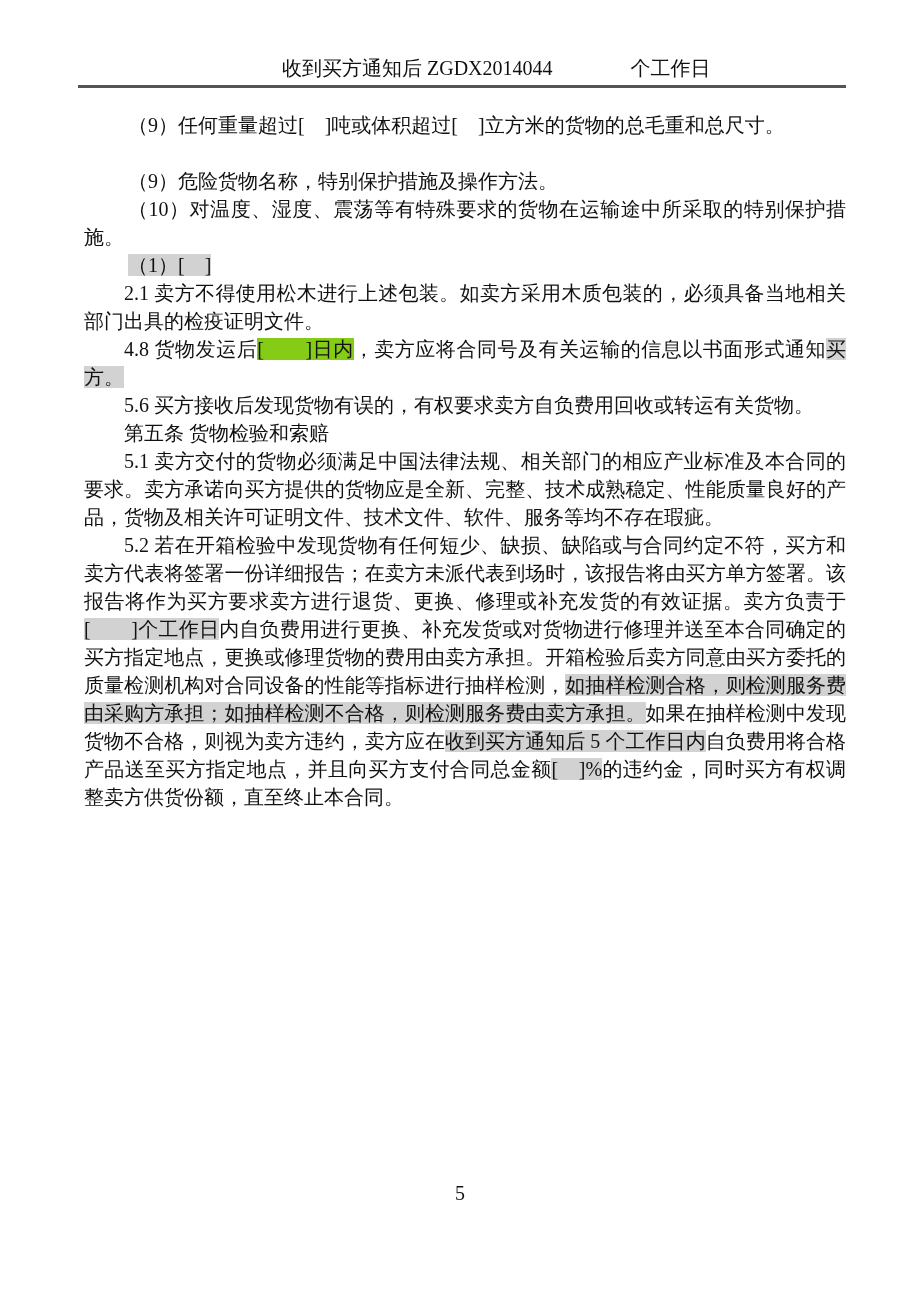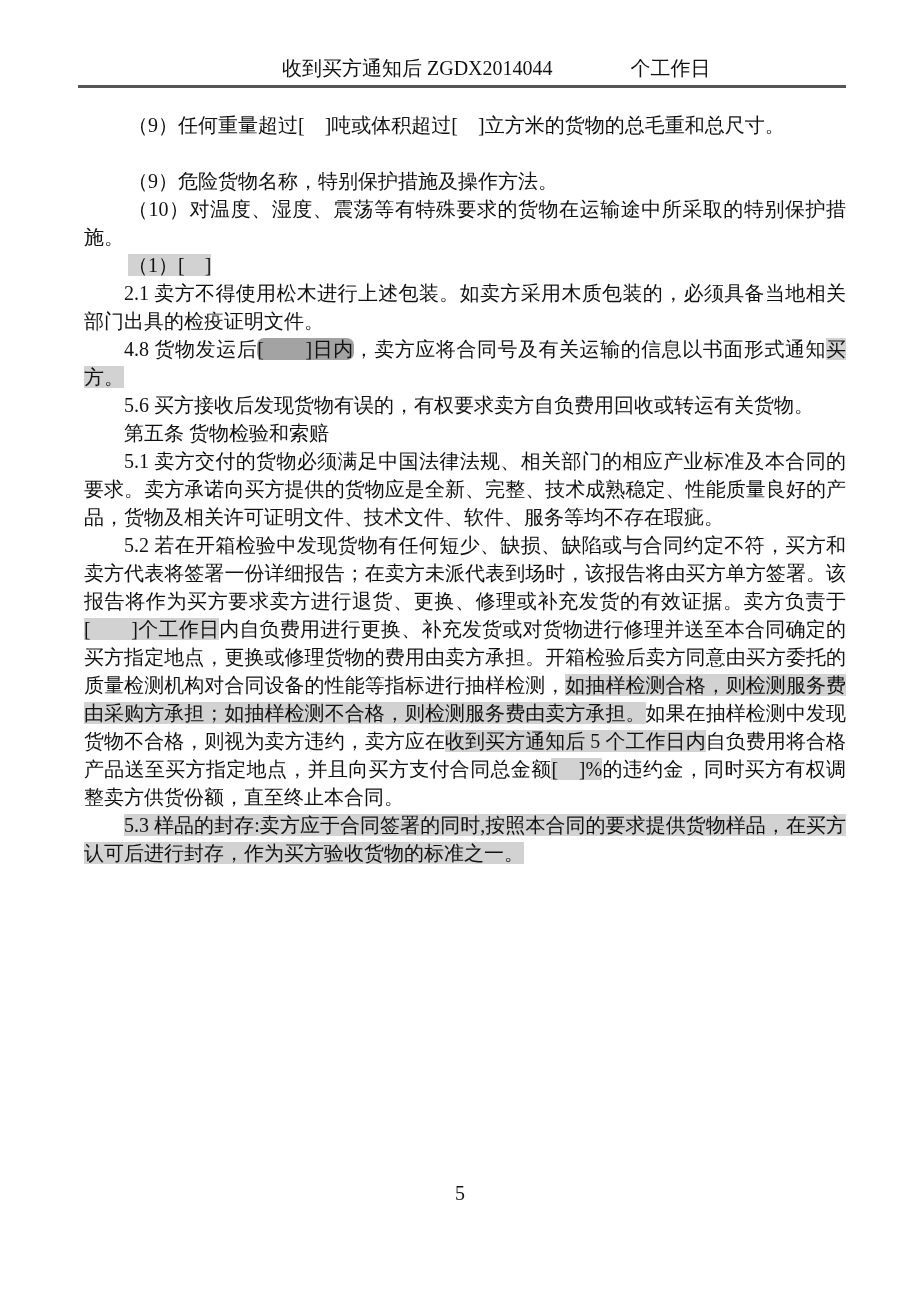--- a/index.html
+++ b/index.html
@@ -75,25 +75,24 @@
 
   <div class="header-rule"></div>
 
   <div class="doc-body">
       <p class="para item"><span>（9）任何重量超过[　]吨或体积超过[　]立方米的货物的总毛重和总尺寸。</span></p>
       <p class="para blank"></p>
       <p class="para item"><span>（9）危险货物名称，特别保护措施及操作方法。</span></p>
       <p class="para item"><span>（10）对温度、湿度、震荡等有特殊要求的货物在运输途中所采取的特别保护措施。</span></p>
       <p class="para item"><span class="hl" style="background: rgb(210, 210, 210);">（1）[　]</span></p>
       <p class="para body"><span>2.1 卖方不得使用松木进行上述包装。如卖方采用木质包装的，必须具备当地相关部门出具的检疫证明文件。</span></p>
-      <p class="para body"><span>4.8 货物发运后</span><span class="hl" style="background: #a3a3a3; border-radius: 7px;">[　　]日内</span><span>，卖方应将合同号及有关运输的信息以书面形式通知</span><span class="hl" style="background: rgb(210, 210, 210);">买方。</span></p>
+      <p class="para body"><span>4.8 货物发运后</span><span class="hl" style="background: #84cc16;">[　　]日内</span><span>，卖方应将合同号及有关运输的信息以书面形式通知</span><span class="hl" style="background: rgb(210, 210, 210);">买方。</span></p>
       <p class="para body"><span>5.6 买方接收后发现货物有误的，有权要求卖方自负费用回收或转运有关货物。</span></p>
       <p class="para heading"><span>第五条 货物检验和索赔</span></p>
       <p class="para body"><span>5.1 卖方交付的货物必须满足中国法律法规、相关部门的相应产业标准及本合同的要求。卖方承诺向买方提供的货物应是全新、完整、技术成熟稳定、性能质量良好的产品，货物及相关许可证明文件、技术文件、软件、服务等均不存在瑕疵。</span></p>
       <p class="para body"><span>5.2 若在开箱检验中发现货物有任何短少、缺损、缺陷或与合同约定不符，买方和卖方代表将签署一份详细报告；在卖方未派代表到场时，该报告将由买方单方签署。该报告将作为买方要求卖方进行退货、更换、修理或补充发货的有效证据。卖方负责于</span><span class="hl" style="background: rgb(210, 210, 210);">[　　]个工作日</span><span>内自负费用进行更换、补充发货或对货物进行修理并送至本合同确定的买方指定地点，更换或修理货物的费用由卖方承担。开箱检验后卖方同意由买方委托的质量检测机构对合同设备的性能等指标进行抽样检测，</span><span class="hl" style="background: rgb(210, 210, 210);">如抽样检测合格，则检测服务费由采购方承担；如抽样检测不合格，则检测服务费由卖方承担。</span><span>如果在抽样检测中发现货物不合格，则视为卖方违约，卖方应在</span><span class="hl" style="background: rgb(210, 210, 210);">收到买方通知后 5 个工作日内</span><span>自负费用将合格产品送至买方指定地点，并且向买方支付合同总金额</span><span class="hl" style="background: rgb(210, 210, 210);">[　]%</span><span>的违约金，同时买方有权调整卖方供货份额，直至终止本合同。</span></p>
-      <p class="para body"><span class="hl" style="background: rgb(210, 210, 210);">5.3 样品的封存:卖方应于合同签署的同时,按照本合同的要求提供货物样品，在买方认可后进行封存，作为买方验收货物的标准之一。</span></p>
     </div>
 
   <div class="page-footer">
     <span>5</span>
   </div>
 
 </div>
 
 </body></html>

